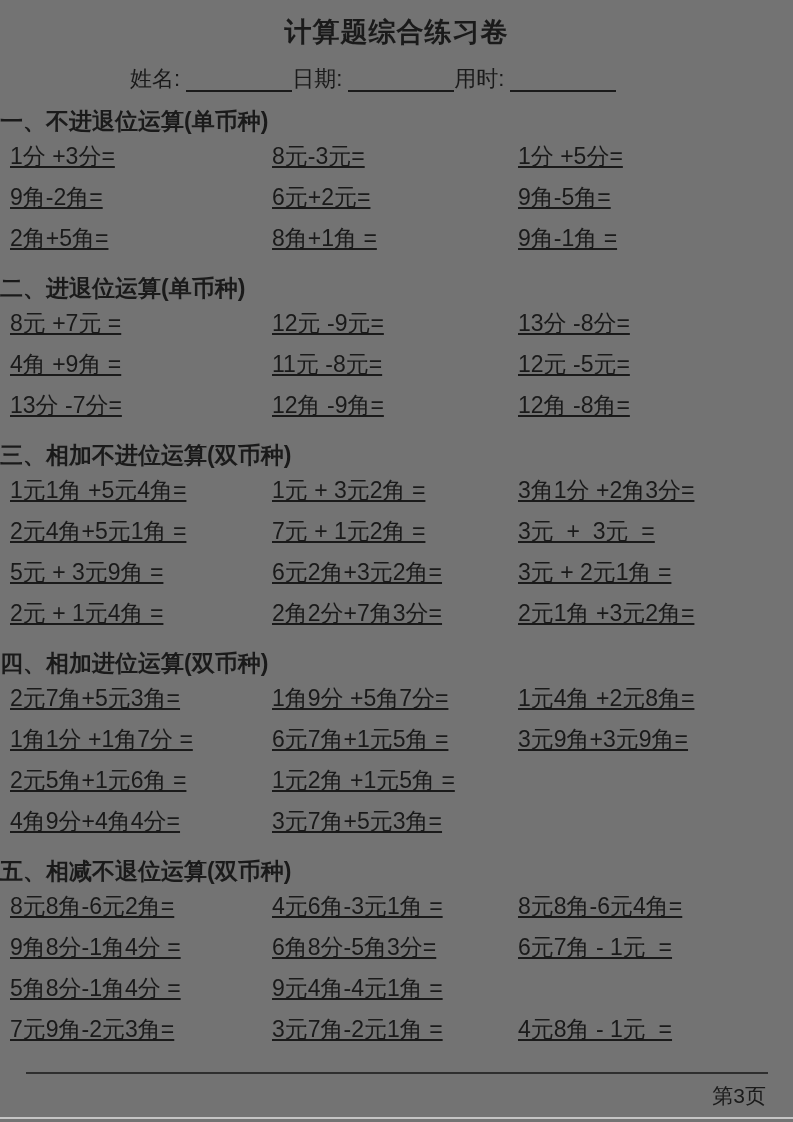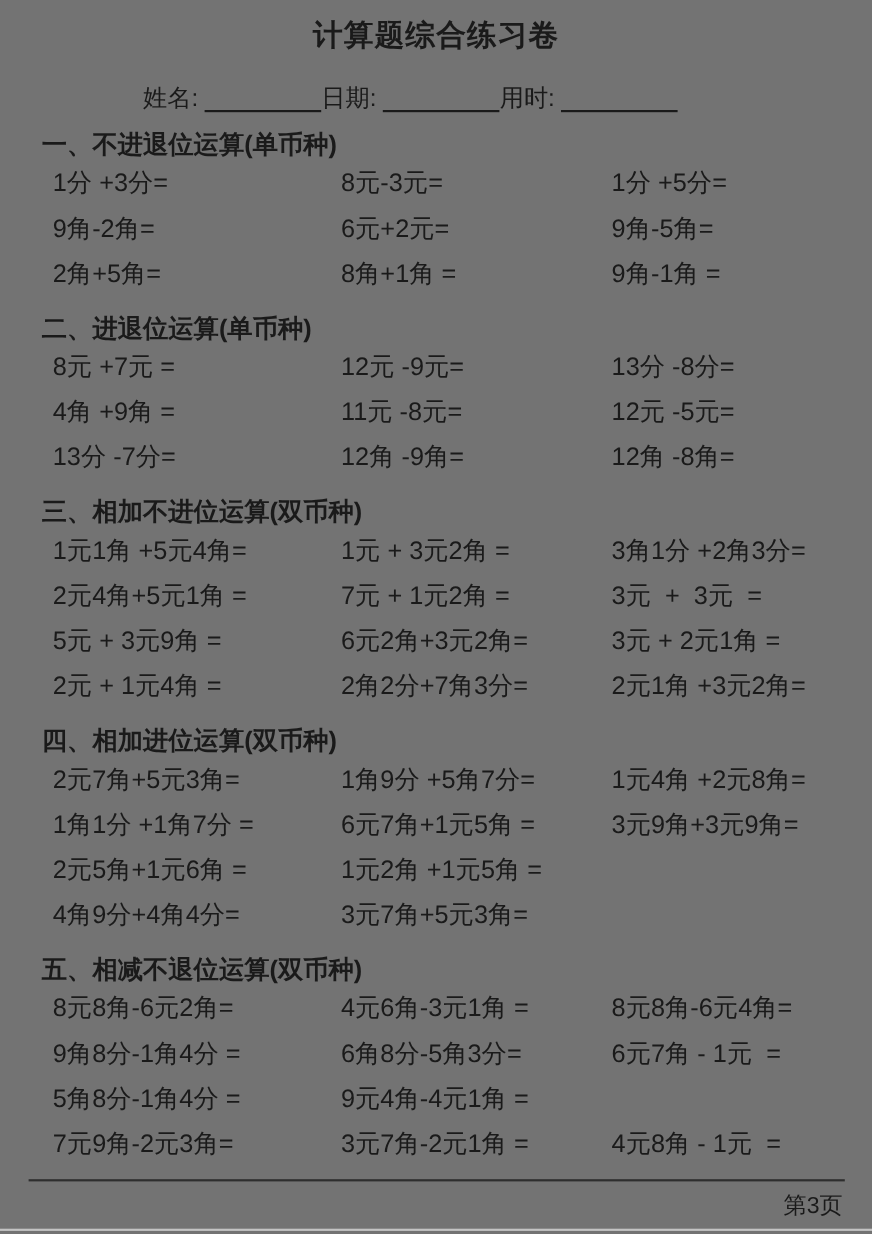--- a/index.html
+++ b/index.html
@@ -16,57 +16,58 @@
     margin: 0;
     padding-top: 14px;
     height: 36px;
     line-height: 36px;
     text-align: center;
     font-size: 27px;
     font-weight: 600;
     letter-spacing: 1px;
   }
   .name-line {
-    margin-top: 22px;
+    margin-top: 12px;
     margin-left: 130px;
     height: 30px;
     display: flex;
     align-items: flex-end;
     font-size: 22px;
     font-weight: 500;
   }
   .field { display: inline-flex; align-items: flex-end; }
   .field-label { line-height: 26px; }
   .blank {
     display: inline-block;
     width: 106px;
     height: 24px;
     margin-left: 6px;
     border-bottom: 2px solid #1a1a1a;
   }
-  .sections { padding-left: 38px; }
+  .sections { }
   .section { margin-top: 14px; }
   .section-heading {
     margin: 0;
     height: 30px;
     line-height: 30px;
     font-size: 23px;
     font-weight: 600;
   }
   .problem-row {
     display: grid;
     grid-template-columns: 262px 246px 1fr;
     height: 41px;
     align-items: center;
     padding-left: 10px;
   }
   .problem {
     font-size: 23px;
     font-weight: 500;
     white-space: pre;
+    text-decoration: underline;
   }
   .footer-rule {
     position: absolute;
     left: 26px;
     right: 25px;
     top: 1072px;
     border-top: 2px solid #2e2e2e;
   }
   .page-number {
     position: absolute;

